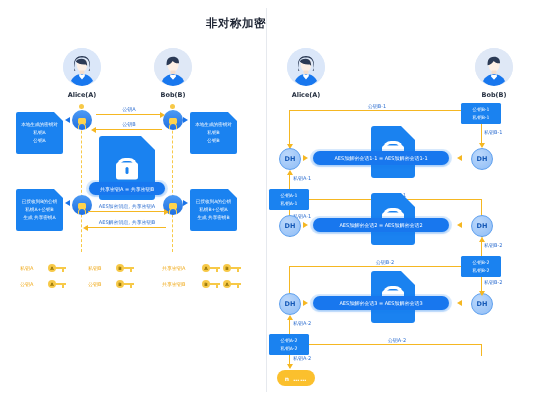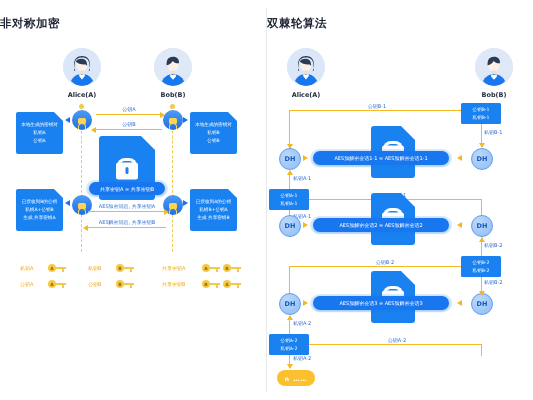--- a/index.html
+++ b/index.html
@@ -9,21 +9,21 @@
     font-family:"DejaVu Sans","Liberation Sans",sans-serif;
     overflow:hidden;
   }
   .page{position:relative;width:533px;height:400px;}
   .panel{position:absolute;top:0;height:400px;}
   .panel-left{left:0;width:266px;}
   .panel-right{left:267px;width:266px;}
   .divider{position:absolute;left:266px;top:8px;width:1px;height:384px;background:#e6e9ee;}
 
   .title{
-    position:absolute;width:100%;text-align:left;
+    position:absolute;width:100%;text-align:right;
     font-size:11.5px;font-weight:bold;color:#1d2433;letter-spacing:.5px;
   }
   .t-left{top:16px;}
   .t-right{top:16px;}
 
   
   .avatar{position:absolute;width:38px;height:38px;border-radius:50%;overflow:hidden;}
   .av-bg-a{background:#dbe7f9;}
   .av-bg-b{background:#dfe8f6;}
   .avatar svg{display:block;}
@@ -251,21 +251,20 @@
         <div class="shaft"></div>
     </div>
     <div class="key" style="left:223px;top:280px;">
       <div class="head">A</div>
         <div class="shaft"></div>
     </div>
   </div>
 
   <div class="panel panel-right">
 
-    <div class="title t-right">双棘轮算法</div>
 
     <div class="avatar av-bg-a" style="left:20px;top:48px;">
       <svg width="38" height="38" viewBox="0 0 38 38">
         <circle cx="19" cy="19" r="19" fill="#dbe7f9"></circle>
         <path d="M19 8c-5 0-8 3.4-8 8.2 0 3 .6 5 1.4 6.3l-1.2.6c.3-3 .2-6.5.6-8.4C12.6 11 15 9.4 19 9.4s6.4 1.6 7.2 5.3c.4 1.9.3 5.4.6 8.4l-1.2-.6c.8-1.3 1.4-3.3 1.4-6.3C27 11.4 24 8 19 8z" fill="#2b3a55"></path>
         <path d="M13.6 15.5c0 4.6 2.3 8.4 5.4 8.4s5.4-3.8 5.4-8.4c0-3-2.4-4.6-5.4-4.6s-5.4 1.6-5.4 4.6z" fill="#fdf0e6"></path>
         <path d="M16.6 22.5h4.8v3.6h-4.8z" fill="#f3ddcd"></path>
         <path d="M8 33c1.8-4.2 5.6-7 11-7s9.2 2.8 11 7c-3 3.1-6.7 5-11 5s-8-1.9-11-5z" fill="#1877ee"></path>
         <path d="M16.5 25.6c.8 1.4 4.2 1.4 5 0l.4 2.4-2.9 3.4-2.9-3.4z" fill="#ffffff"></path>
         <path d="M12.8 13.5c1.8 2.2 5.2 3.2 9.4 3 .8 0 1.6.6 1.9 1.6.3-4.4-1.5-7.4-5.4-7.4-3.2 0-5.3 1.1-5.9 2.8z" fill="#2b3a55"></path>

